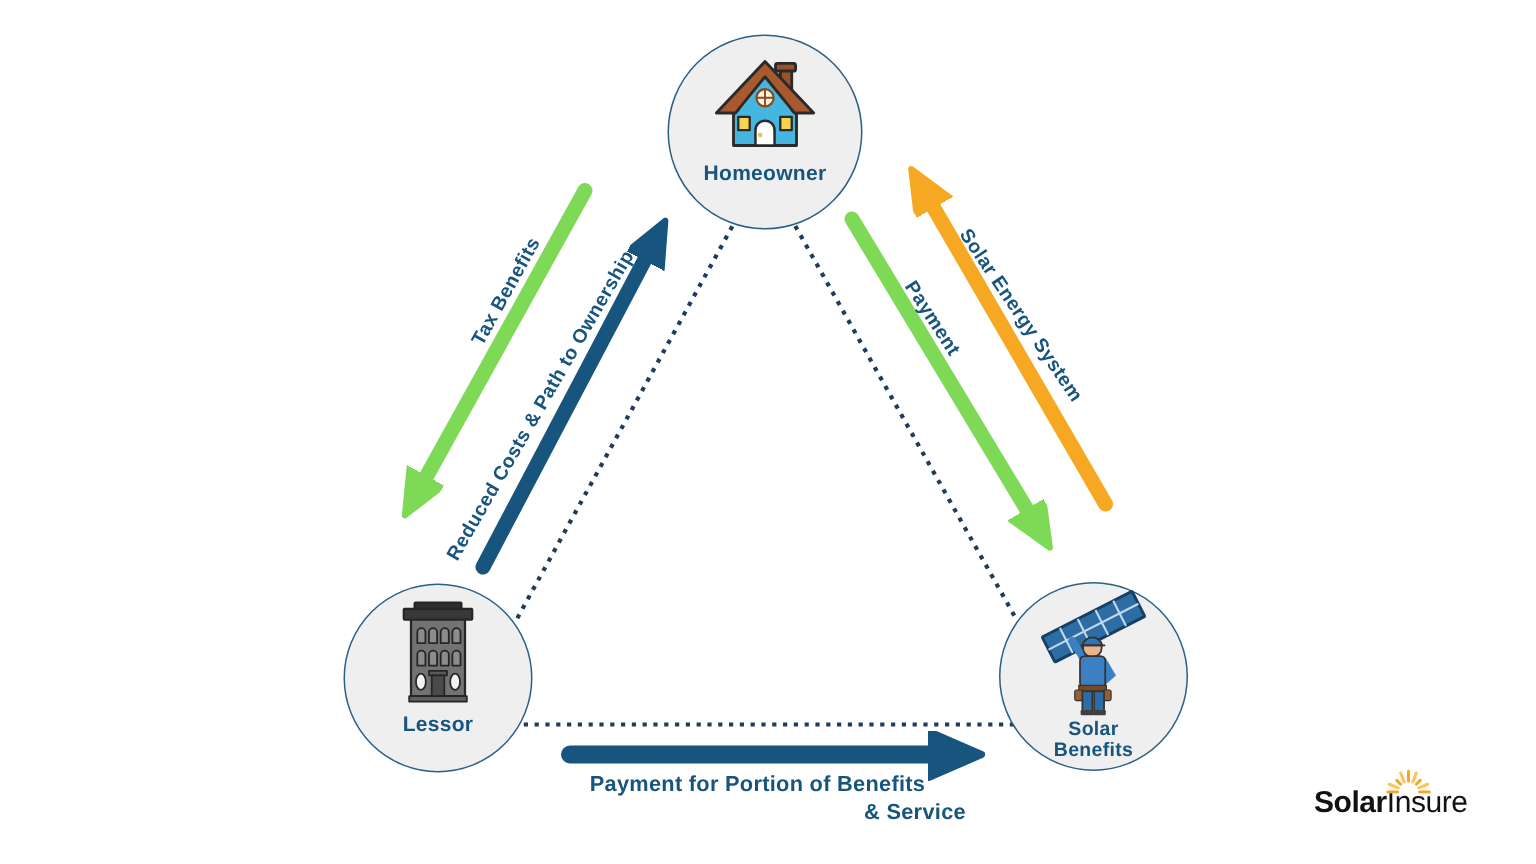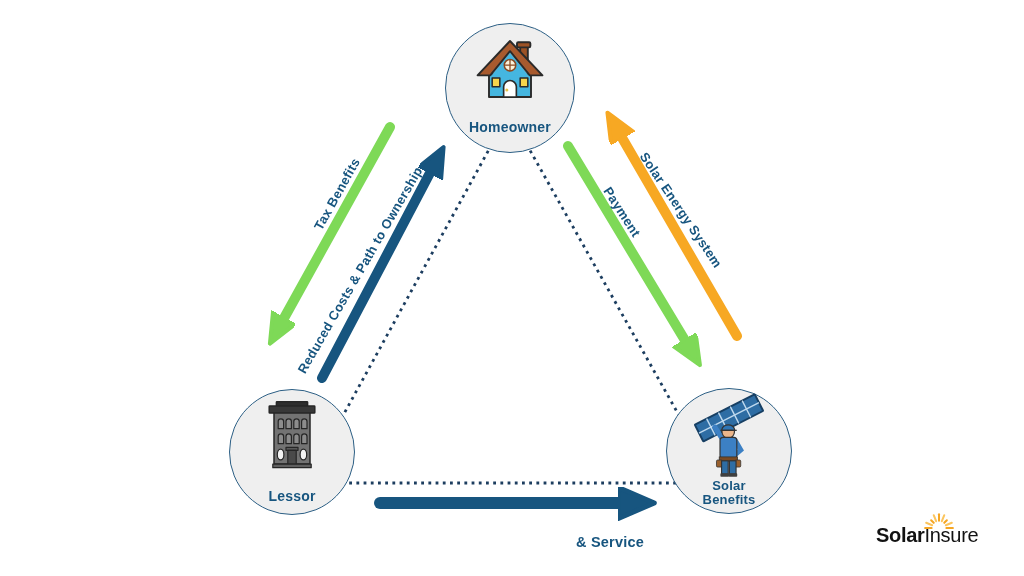--- a/index.html
+++ b/index.html
@@ -61,39 +61,40 @@
     <line class="arrow green" x1="568" y1="146" x2="686" y2="342" marker-end="url(#ah-g)"></line>
     <line class="arrow orange" x1="737" y1="336" x2="621" y2="136" marker-end="url(#ah-o)"></line>
     <line class="arrow navy thick" x1="380" y1="503" x2="622" y2="503" marker-end="url(#ah-n)"></line>
   </svg>
 
   <div class="rot-label" style="left:337px;top:194px;--r:-61deg">Tax Benefits</div>
   <div class="rot-label" style="left:360px;top:270px;--r:-60deg">Reduced Costs &amp; Path to Ownership</div>
   <div class="rot-label" style="left:622px;top:212px;--r:57deg">Payment</div>
   <div class="rot-label" style="left:681px;top:210px;--r:56deg">Solar Energy System</div>
 
+  <div class="bottom-label" style="left:340px;top:515px;width:330px">Payment for Portion of Benefits</div>
   <div class="bottom-label" style="left:520px;top:534px;width:180px">&amp; Service</div>
 
   <div class="node" style="left:445px;top:23px;width:130px;height:130px">
     <svg width="70" height="64" viewBox="0 0 110 100" style="margin-top:13px">
       <g stroke="#2a2a2a" stroke-width="3" stroke-linejoin="round">
         <rect x="71" y="13" width="12" height="24" fill="#9C5226"></rect>
         <rect x="66" y="8" width="21" height="8" rx="2" fill="#9C5226"></rect>
         <rect x="22" y="58" width="66" height="36" fill="#45B6E0"></rect>
         <polygon points="55,24 84,60 26,60" fill="#45B6E0" stroke="none"></polygon>
         <polygon points="55,6 106,60 86,60 55,22 24,60 4,60" fill="#A85A2E"></polygon>
         <rect x="27" y="64" width="12" height="14" fill="#F6D44C" stroke-width="2.4"></rect>
         <rect x="71" y="64" width="12" height="14" fill="#F6D44C" stroke-width="2.4"></rect>
         <path d="M45,94 v-16 a10,10 0 0 1 20,0 v16 z" fill="#ffffff" stroke-width="2.6"></path>
       </g>
       <circle cx="55" cy="44" r="9" fill="#FBF3DC" stroke="#8a4a22" stroke-width="2.4"></circle>
       <path d="M46,44 h18 M55,35 v18" stroke="#8a4a22" stroke-width="2"></path>
       <circle cx="50" cy="83" r="2.4" fill="#E8C34A"></circle>
     </svg>
-    <div class="node-label" style="margin-top:19px">Homeowner</div>
+    <div class="node-label" style="margin-top:7px">Homeowner</div>
   </div>
 
   <div class="node" style="left:229px;top:389px;width:126px;height:126px">
     <svg width="60" height="70" viewBox="0 0 100 115" style="margin-top:10px">
       <g stroke="#262626" stroke-width="2.5" stroke-linejoin="round">
         <rect x="20" y="18" width="60" height="88" fill="#737373"></rect>
         <rect x="24" y="2" width="52" height="9" rx="1" fill="#2e2e2e"></rect>
         <rect x="12" y="9" width="76" height="12" rx="1" fill="#383838"></rect>
         <path d="M27,47 v-12 a4.5,4.5 0 0 1 9,0 v12 z" fill="#8C8C8C" stroke-width="2"></path>
         <path d="M40,47 v-12 a4.5,4.5 0 0 1 9,0 v12 z" fill="#8C8C8C" stroke-width="2"></path>
@@ -103,21 +104,21 @@
         <path d="M40,72 v-12 a4.5,4.5 0 0 1 9,0 v12 z" fill="#8C8C8C" stroke-width="2"></path>
         <path d="M53,72 v-12 a4.5,4.5 0 0 1 9,0 v12 z" fill="#8C8C8C" stroke-width="2"></path>
         <path d="M66,72 v-12 a4.5,4.5 0 0 1 9,0 v12 z" fill="#8C8C8C" stroke-width="2"></path>
         <ellipse cx="31" cy="90" rx="5.5" ry="9" fill="#F2F2F2" stroke-width="2"></ellipse>
         <ellipse cx="69" cy="90" rx="5.5" ry="9" fill="#F2F2F2" stroke-width="2"></ellipse>
         <rect x="40" y="78" width="20" height="5" fill="#5a5a5a" stroke-width="2"></rect>
         <rect x="43" y="83" width="14" height="23" fill="#4A4A4A" stroke-width="2"></rect>
         <rect x="18" y="106" width="64" height="6" fill="#5f5f5f" stroke-width="2"></rect>
       </g>
     </svg>
-    <div class="node-label" style="margin-top:19px">Lessor</div>
+    <div class="node-label" style="margin-top:5px">Lessor</div>
   </div>
 
   <div class="node" style="left:666px;top:388px;width:126px;height:126px">
     <svg width="86" height="88" viewBox="0 0 110 112" style="margin-top:2px">
       <g transform="rotate(-27 55 34)">
         <rect x="12" y="22" width="86" height="24" rx="1" fill="#2E6DA4" stroke="#173F63" stroke-width="2.5"></rect>
         <path d="M12,34 h86 M29,22 v24 M46,22 v24 M63,22 v24 M80,22 v24" stroke="#BFD9EE" stroke-width="1.8" fill="none"></path>
       </g>
       <path d="M47,62 L37,46" stroke="#3C80C4" stroke-width="6.5" stroke-linecap="round"></path>
       <path d="M63,63 L70,75 L63,81" stroke="#3C80C4" stroke-width="6.5" stroke-linecap="round" fill="none"></path>

